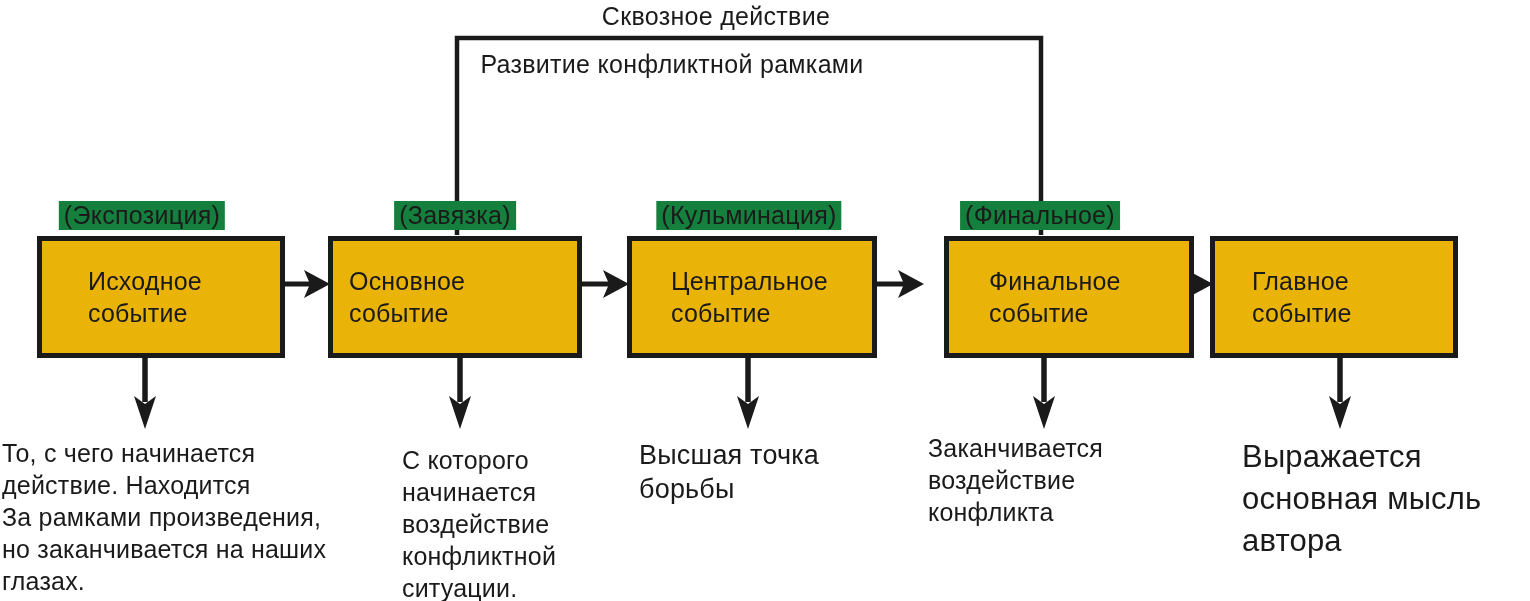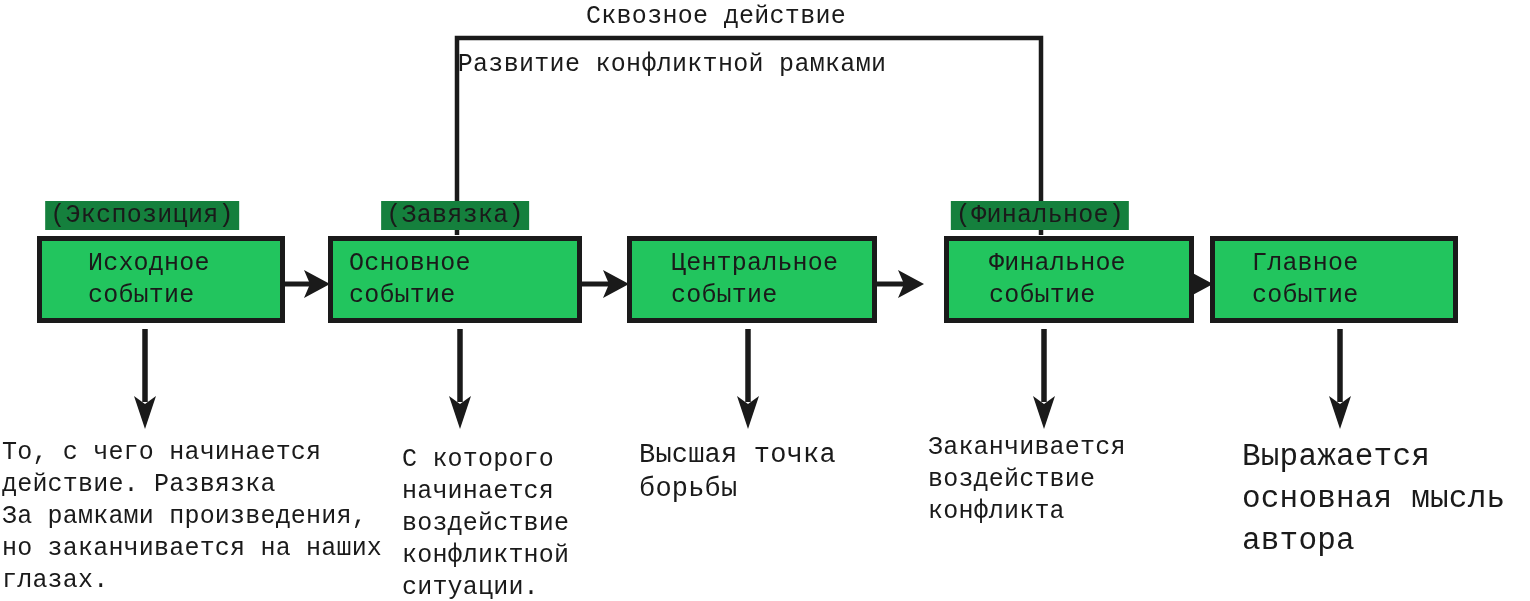--- a/index.html
+++ b/index.html
@@ -5,21 +5,21 @@
   html, body {
     margin: 0;
     padding: 0;
     background: #ffffff;
   }
   .canvas {
     position: relative;
     width: 1530px;
     height: 601px;
     background: #ffffff;
-    font-family: Liberation Mono, monospace;
+    font-family: Liberation Sans, sans-serif;
     color: #1a1a1a;
     overflow: hidden;
   }
   .lines-svg {
     position: absolute;
     left: 0;
     top: 0;
     z-index: 1;
   }
   .top-label {
@@ -37,24 +37,24 @@
     font-size: 25px;
     white-space: nowrap;
     background: #15803d;
     padding: 0 5px;
     z-index: 3;
     letter-spacing: 0.3px;
   }
   .event-box {
     position: absolute;
     top: 236px;
-    height: 87px;
+    height: 122px;
     box-sizing: border-box;
     border: 5px solid #1a1a1a;
-    background: #22c55e;
+    background: #eab308;
     display: flex;
     align-items: center;
     z-index: 2;
   }
   .event-box .box-text {
     font-size: 25px;
     line-height: 32px;
     white-space: pre-line;
     letter-spacing: 0.2px;
   }
@@ -121,20 +121,21 @@
       <line x1="1340" y1="329" x2="1340" y2="402" stroke="#1a1a1a" stroke-width="5.5"></line>
       <polygon points="1340,429 1329,396 1340,404 1351,396" fill="#1a1a1a"></polygon>
     </g>
   </svg>
 
   <div class="top-label" style="left:716px; top:2px">Сквозное действие</div>
   <div class="top-label" style="left:672px; top:50px">Развитие конфликтной рамками</div>
 
   <div class="phase-label" style="left:142px">(Экспозиция)</div>
   <div class="phase-label" style="left:455px">(Завязка)</div>
+  <div class="phase-label" style="left:749px">(Кульминация)</div>
   <div class="phase-label" style="left:1040px">(Финальное)</div>
 
   <div class="event-box" style="left:37px; width:248px; padding-left:46px">
     <div class="box-text">Исходное
 событие</div>
   </div>
   <div class="event-box" style="left:328px; width:254px; padding-left:16px">
     <div class="box-text">Основное
 событие</div>
   </div>
@@ -145,21 +146,21 @@
   <div class="event-box" style="left:944px; width:250px; padding-left:40px">
     <div class="box-text">Финальное
 событие</div>
   </div>
   <div class="event-box" style="left:1210px; width:248px; padding-left:37px">
     <div class="box-text">Главное
 событие</div>
   </div>
 
   <div class="note" style="left:2px; top:437px">То, с чего начинается
-действие. Развязка
+действие. Находится
 За рамками произведения,
 но заканчивается на наших
 глазах.</div>
   <div class="note" style="left:402px; top:444px">С которого
 начинается
 воздействие
 конфликтной
 ситуации.</div>
   <div class="note lg" style="left:639px; top:438px">Высшая точка
 борьбы</div>

